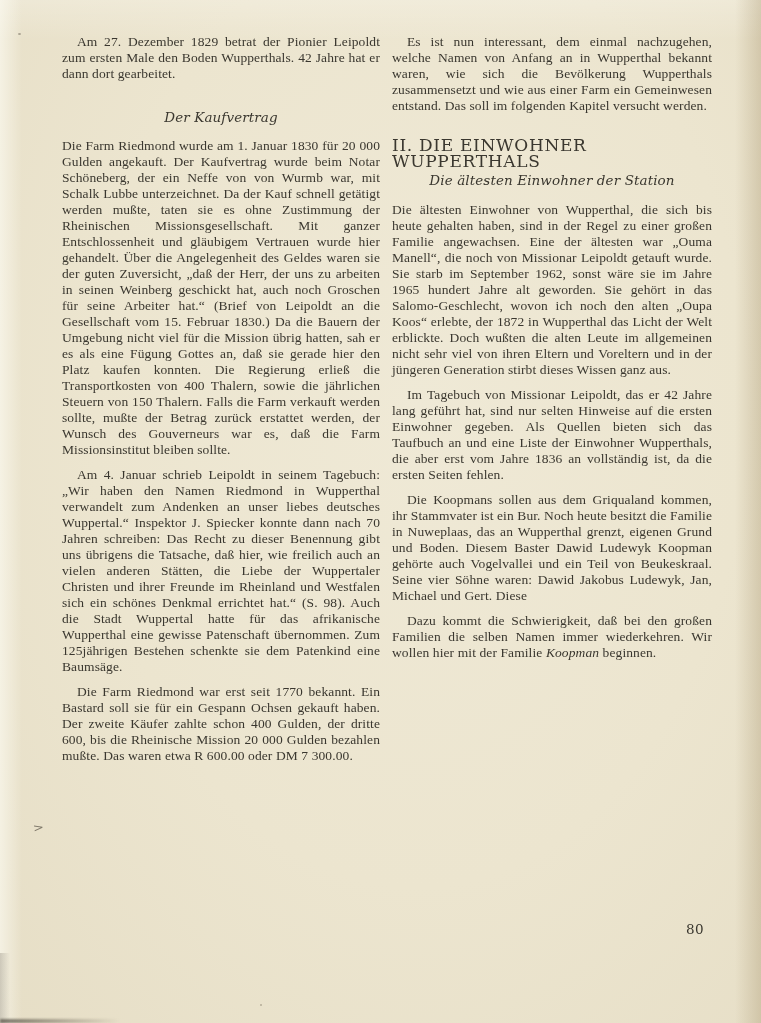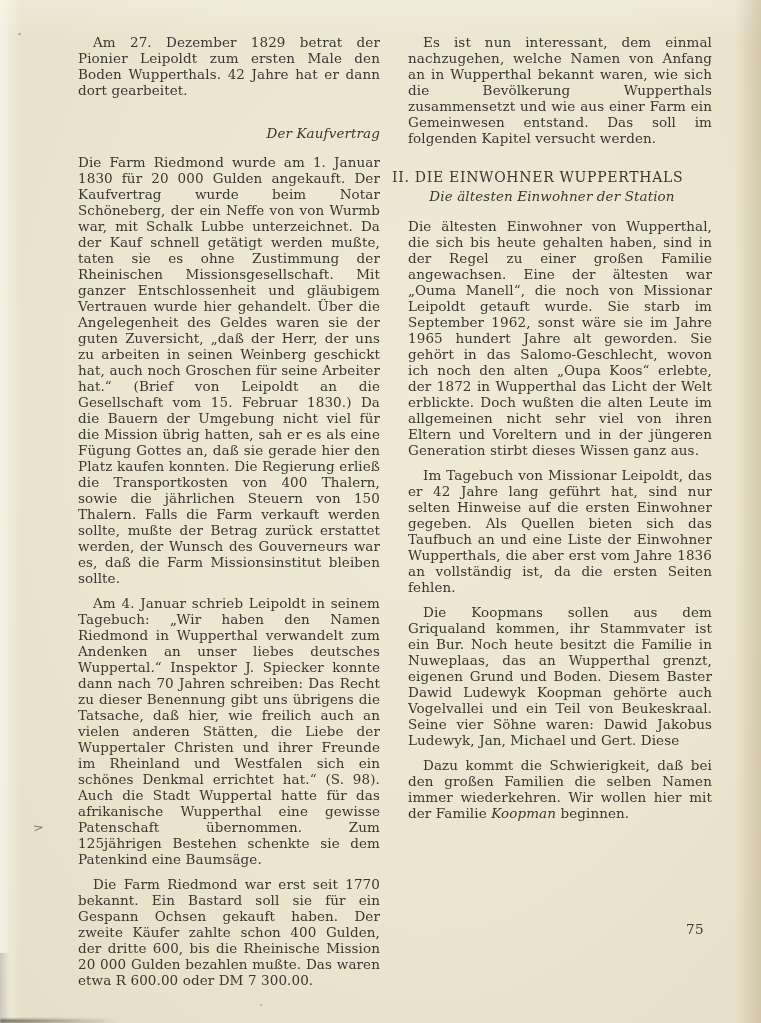--- a/index.html
+++ b/index.html
@@ -43,33 +43,34 @@
     position: absolute;
     top: 34px;
     font-size: 13.5px;
     line-height: 16px;
     text-align: justify;
     letter-spacing: 0.1px;
   }
   .column.left  { left: 62px;  width: 318px; }
   .column.right { left: 392px; width: 320px; }
   p {
-    margin: 0 0 9px 16px;
+    margin: 0 0 9px 0;
     hyphens: auto;
+    font-family: Liberation Serif, serif;
     -webkit-hyphens: auto;
   }
   p.indent { text-indent: 15px; }
   .section-heading-italic {
     font-style: italic;
     font-size: 13.5px;
     margin: 27px 0 13px 0;
-    text-align: right;
+    text-align: center;
   }
   .chapter-heading {
-    font-size: 14px;
+    font-size: 17px;
     letter-spacing: 0.7px;
     margin: 23px 0 3px 0;
     text-align: left;
   }
   .chapter-subheading {
     font-style: italic;
     font-size: 13.5px;
     margin: 0 0 14px 0;
     text-align: center;
   }
@@ -126,21 +127,21 @@
 
     <p>Die ältesten Einwohner von Wupperthal, die sich bis heute gehalten haben, sind in der Regel zu einer großen Familie angewachsen. Eine der ältesten war „Ouma Manell“, die noch von Missionar Leipoldt getauft wurde. Sie starb im September 1962, sonst wäre sie im Jahre 1965 hundert Jahre alt geworden. Sie gehört in das Salomo-Geschlecht, wovon ich noch den alten „Oupa Koos“ erlebte, der 1872 in Wupperthal das Licht der Welt erblickte. Doch wußten die alten Leute im allgemeinen nicht sehr viel von ihren Eltern und Voreltern und in der jüngeren Generation stirbt dieses Wissen ganz aus.</p>
 
     <p class="indent">Im Tagebuch von Missionar Leipoldt, das er 42 Jahre lang geführt hat, sind nur selten Hinweise auf die ersten Einwohner gegeben. Als Quellen bieten sich das Taufbuch an und eine Liste der Einwohner Wupperthals, die aber erst vom Jahre 1836 an vollständig ist, da die ersten Seiten fehlen.</p>
 
     <p class="indent">Die Koopmans sollen aus dem Griqualand kommen, ihr Stammvater ist ein Bur. Noch heute besitzt die Familie in Nuweplaas, das an Wupperthal grenzt, eigenen Grund und Boden. Diesem Baster Dawid Ludewyk Koopman gehörte auch Vogelvallei und ein Teil von Beukeskraal. Seine vier Söhne waren: Dawid Jakobus Ludewyk, Jan, Michael und Gert. Diese</p>
 
     <p class="indent"><span>Dazu kommt die Schwierigkeit, daß bei den großen Familien die selben Namen immer wiederkehren. Wir wollen hier mit der Familie </span><span class="inline-italic">Koopman</span><span> beginnen.</span></p>
   </div>
 
-  <div class="page-number">75</div>
+  <div class="page-number">80</div>
 
   <div class="pen-mark">&gt;</div>
 
   <div class="speck s1"></div>
   <div class="speck s2"></div>
 
   <div class="edge-smudge"></div>
   <div class="corner-shade"></div>
 </div>
 

